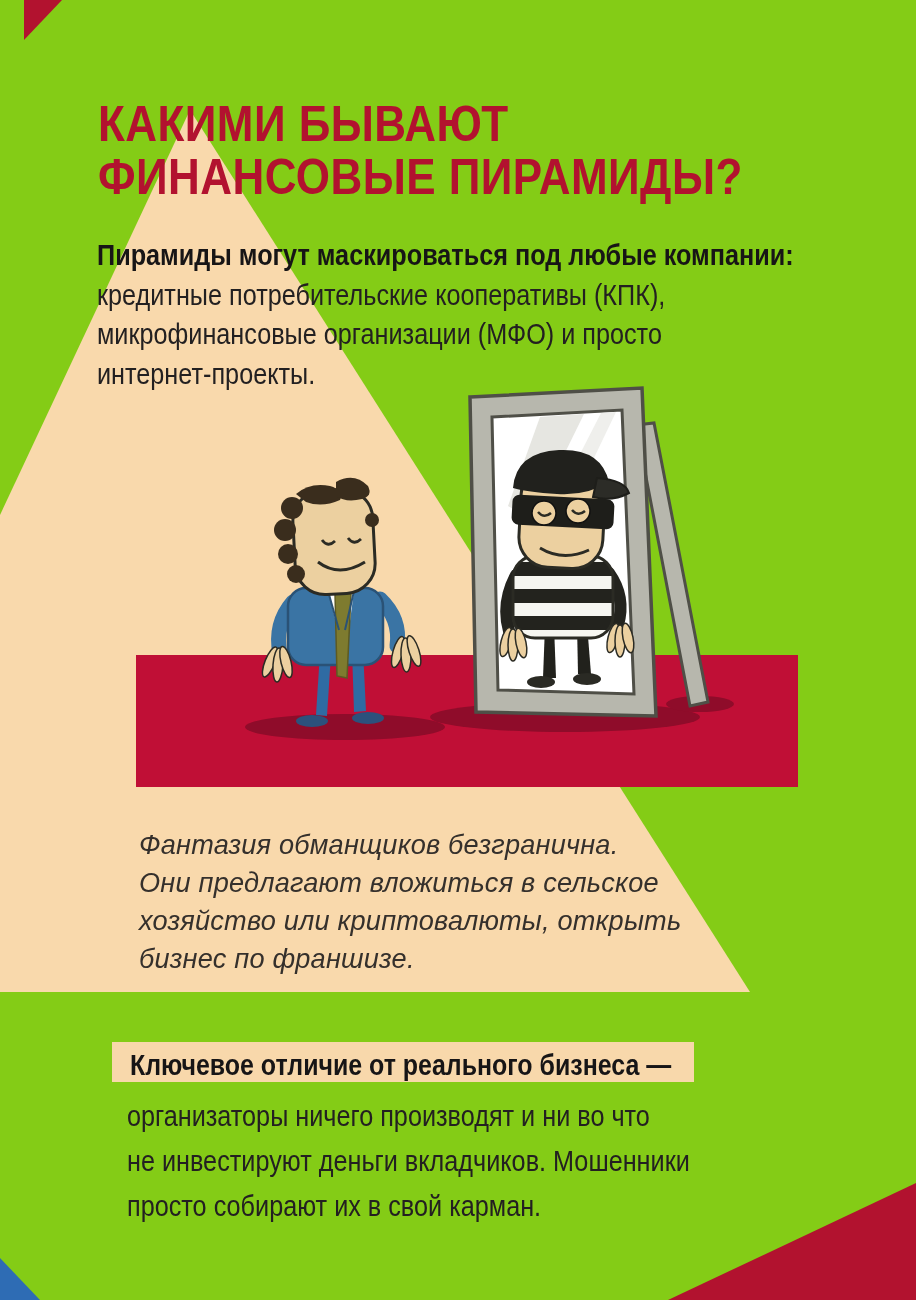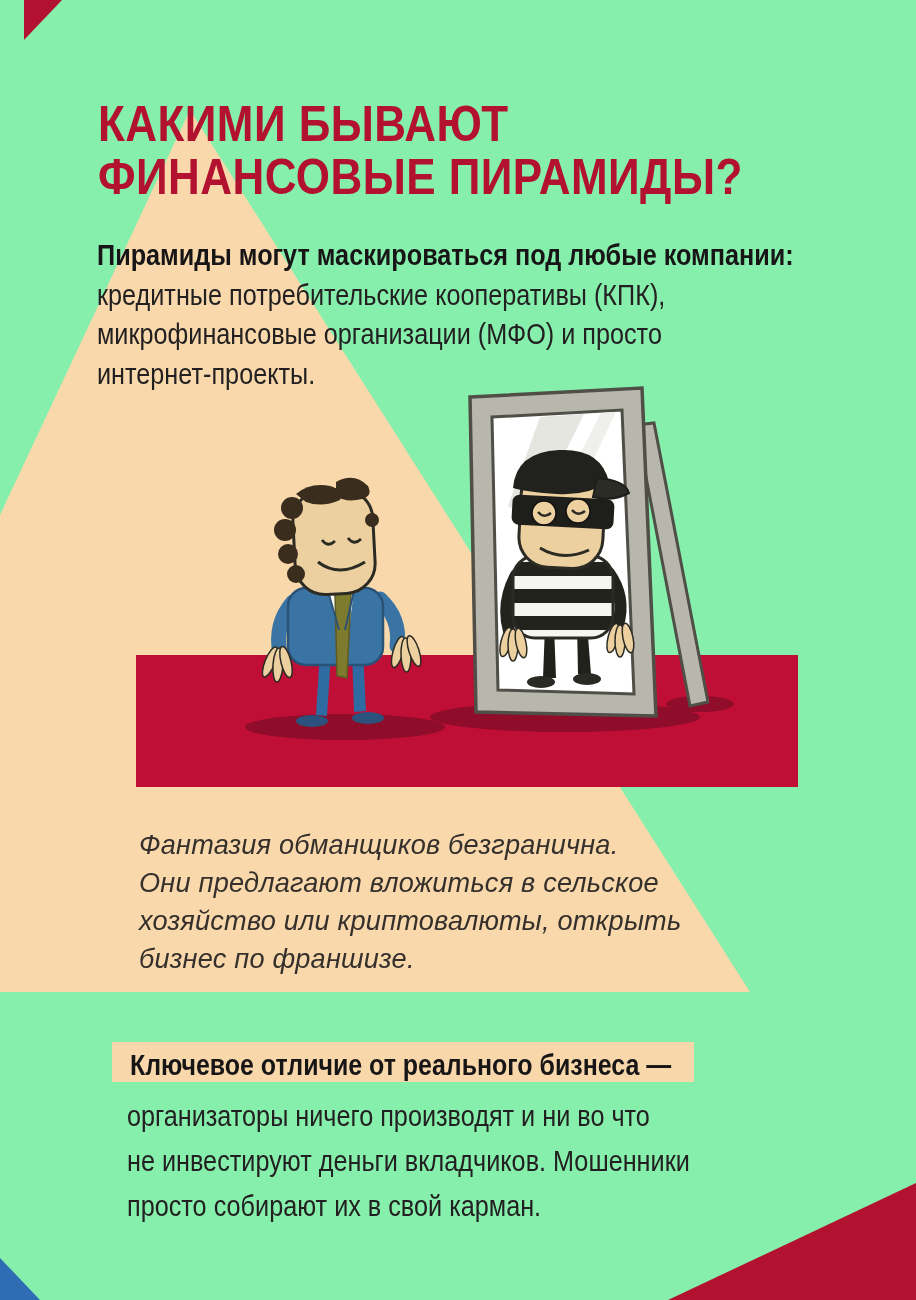--- a/index.html
+++ b/index.html
@@ -1,17 +1,17 @@
 <!DOCTYPE html>
 <html><head>
 <meta charset="utf-8">
 <style>
   html,body{margin:0;padding:0;background:#ffffff;}
   .page{
-    position:relative;width:916px;height:1300px;overflow:hidden;background:#86efac;
+    position:relative;width:916px;height:1300px;overflow:hidden;background:#84cc16;
     font-family:"Liberation Sans",sans-serif;
   }
   .abs{position:absolute;}
   
   .pyramid{
     left:0;top:0;width:916px;height:1300px;background:#f9d9ac;
     clip-path:polygon(190px 110px,750px 992px,0px 992px,0px 515px);
   }
   
   .red-band{left:136px;top:655px;width:662px;height:132px;background:#c00f36;}

